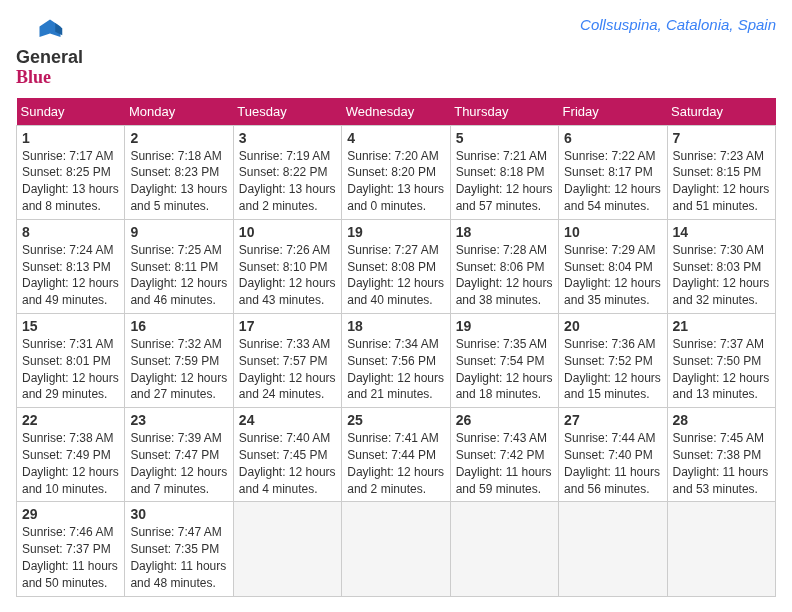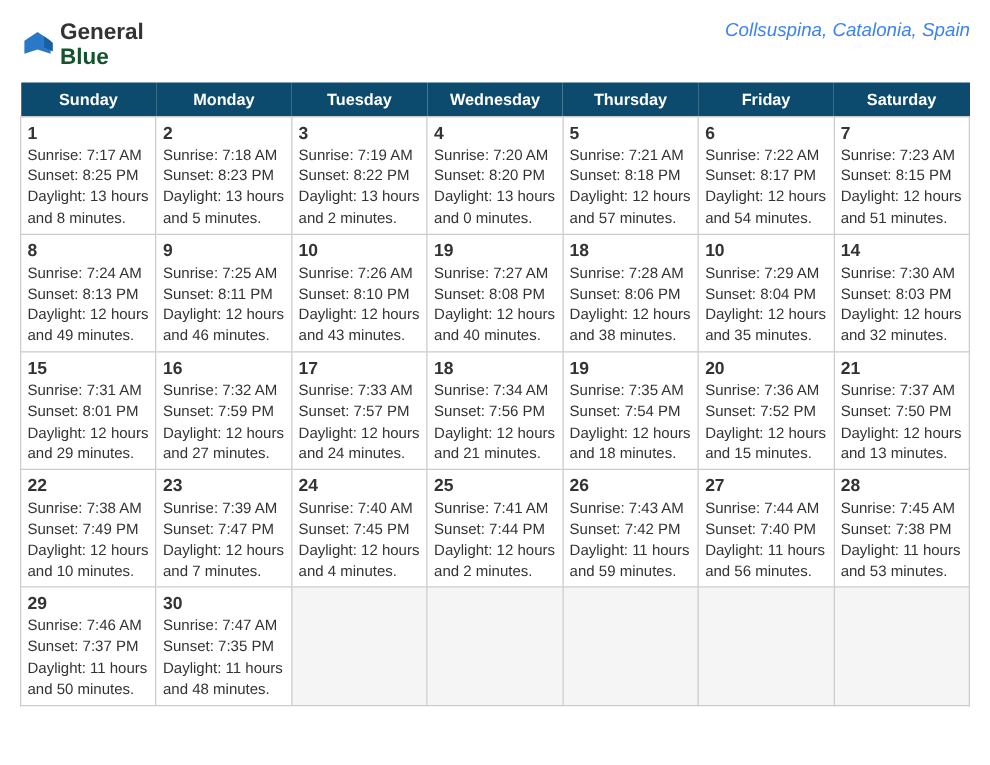--- a/index.html
+++ b/index.html
@@ -13,31 +13,32 @@
     .header {
       display: flex;
       justify-content: space-between;
       align-items: flex-start;
       margin-bottom: 10px;
     }
     .logo {
       display: flex;
       align-items: center;
       gap: 4px;
+      flex-direction: column;
     }
     .logo-text {
       font-size: 18px;
       font-weight: bold;
       line-height: 1.1;
     }
     .logo-text span {
       display: block;
     }
     .logo-text .general { color: #333; }
-    .logo-text .blue { color: #14532d; }
+    .logo-text .blue { color: #be185d; font-family: Liberation Serif, serif; }
     .logo-icon {
       width: 28px;
       height: 28px;
     }
     .title-block {
       text-align: right;
     }
     .month-title {
       font-size: 32px;
       color: #333;
@@ -47,26 +48,26 @@
       font-size: 15px;
       color: #3b82f6;
       font-style: italic;
     }
     table {
       width: 100%;
       border-collapse: collapse;
       font-size: 11px;
     }
     thead tr th {
-      background: #0c4a6e;
+      background: #be185d;
       color: #fff;
       padding: 6px 4px;
-      text-align: center;
+      text-align: left;
       font-size: 13px;
-      font-weight: bold;
+      font-weight: normal;
     }
     tbody tr td {
       border: 1px solid #ccc;
       vertical-align: top;
       padding: 4px 5px;
       width: 108px;
       height: 80px;
     }
     tbody tr td.empty {
       background: #f5f5f5;

